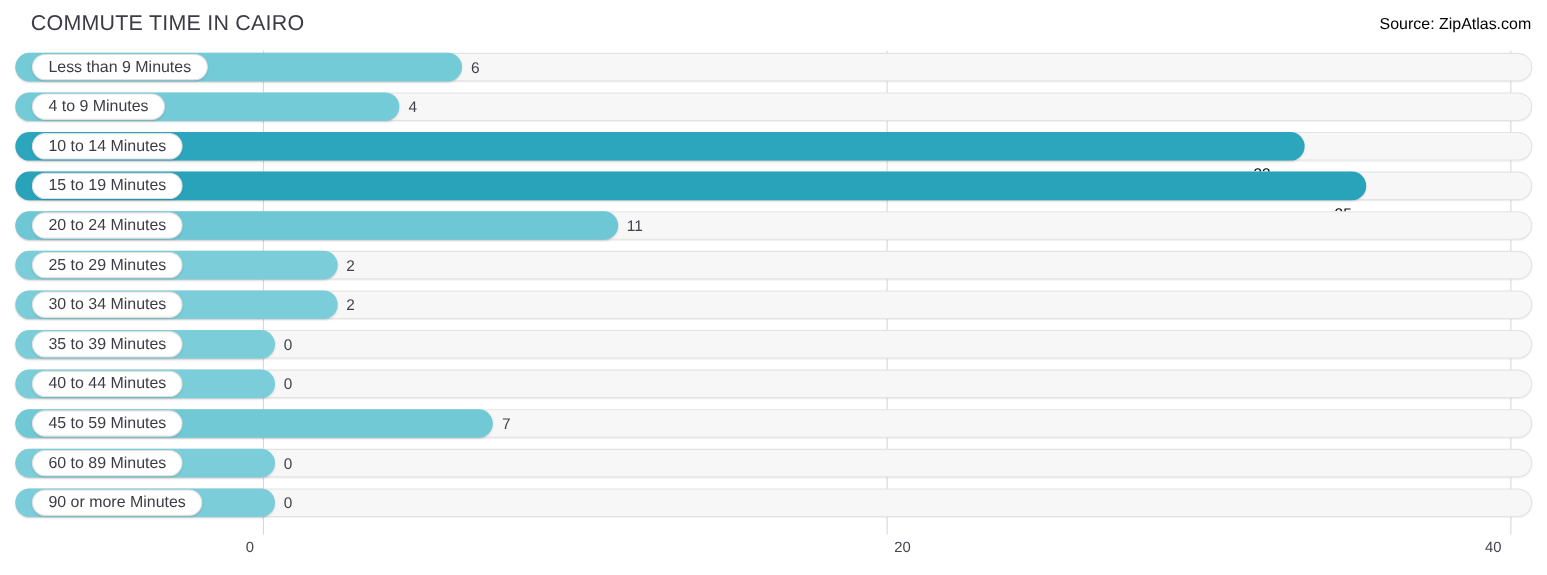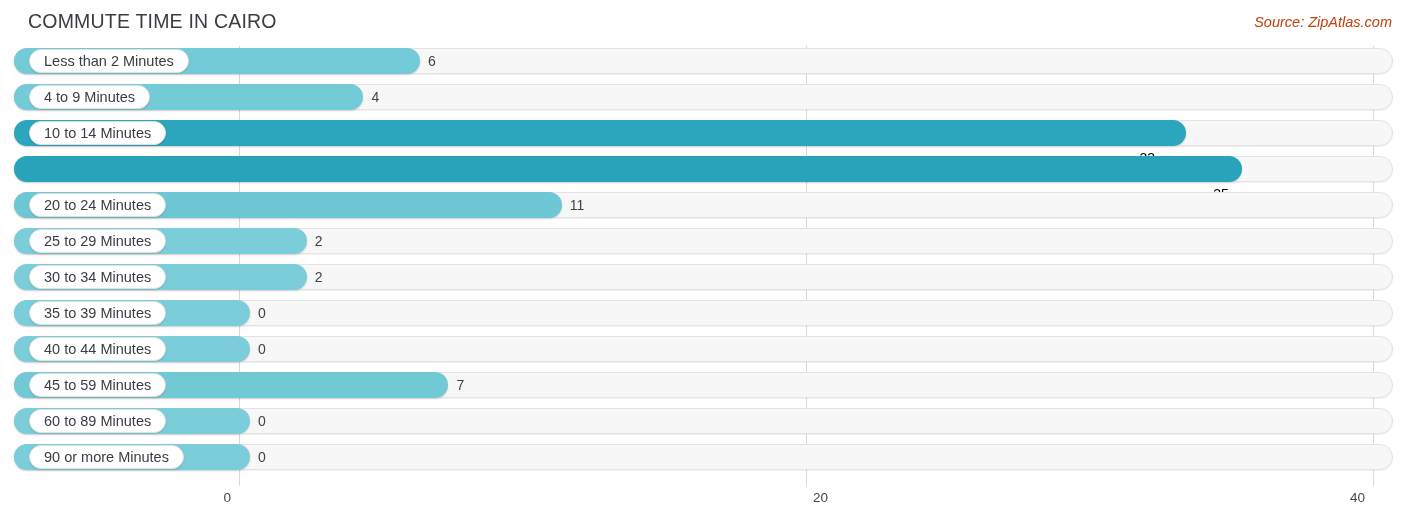--- a/index.html
+++ b/index.html
@@ -36,22 +36,21 @@
     letter-spacing: 0.2px;
     color: #3c3c46;
     font-weight: 400;
     white-space: nowrap;
   }
   .chart-source {
     position: absolute;
     right: 14px;
     top: 14px;
     font-size: 14.5px;
-    font-style: italic;
-    color: #c2410c;
+    color: #000000;
     white-space: nowrap;
   }
   
   .plot {
     position: absolute;
     left: 0;
     top: 46px;
     width: 1406px;
     height: 440px;
   }
@@ -174,21 +173,21 @@
     <div class="gridlines" id="gridlines">
         <div class="gridline" style="left: 239px;"></div>
         <div class="gridline" style="left: 806px;"></div>
         <div class="gridline" style="left: 1373px;"></div>
       </div>
     <div class="rows" id="rows">
         <div class="row">
           <div class="track"></div>
           <div class="bar" style="width: 406.1px; background: rgb(116, 203, 216);"></div>
           <div class="label-pill">
-            <span>Less than 2 Minutes</span>
+            <span>Less than 9 Minutes</span>
           </div>
           <div class="value-out" style="left: 428.1px;">6</div>
         </div>
         <div class="row">
           <div class="track"></div>
           <div class="bar" style="width: 349.4px; background: rgb(116, 203, 216);"></div>
           <div class="label-pill">
             <span>4 to 9 Minutes</span>
           </div>
           <div class="value-out" style="left: 371.4px;">4</div>
@@ -197,20 +196,23 @@
           <div class="track"></div>
           <div class="bar" style="width: 1171.55px; background: rgb(43, 166, 188);"></div>
           <div class="label-pill">
             <span>10 to 14 Minutes</span>
           </div>
           <div class="value-in" style="left: 1139.55px;">33</div>
         </div>
         <div class="row">
           <div class="track"></div>
           <div class="bar" style="width: 1228.25px; background: rgb(41, 163, 186);"></div>
+          <div class="label-pill">
+            <span>15 to 19 Minutes</span>
+          </div>
           <div class="value-in" style="left: 1196.25px; margin-left: 17px;">35</div>
         </div>
         <div class="row">
           <div class="track"></div>
           <div class="bar" style="width: 547.85px; background: rgb(110, 199, 213);"></div>
           <div class="label-pill">
             <span>20 to 24 Minutes</span>
           </div>
           <div class="value-out" style="left: 569.85px;">11</div>
         </div>

